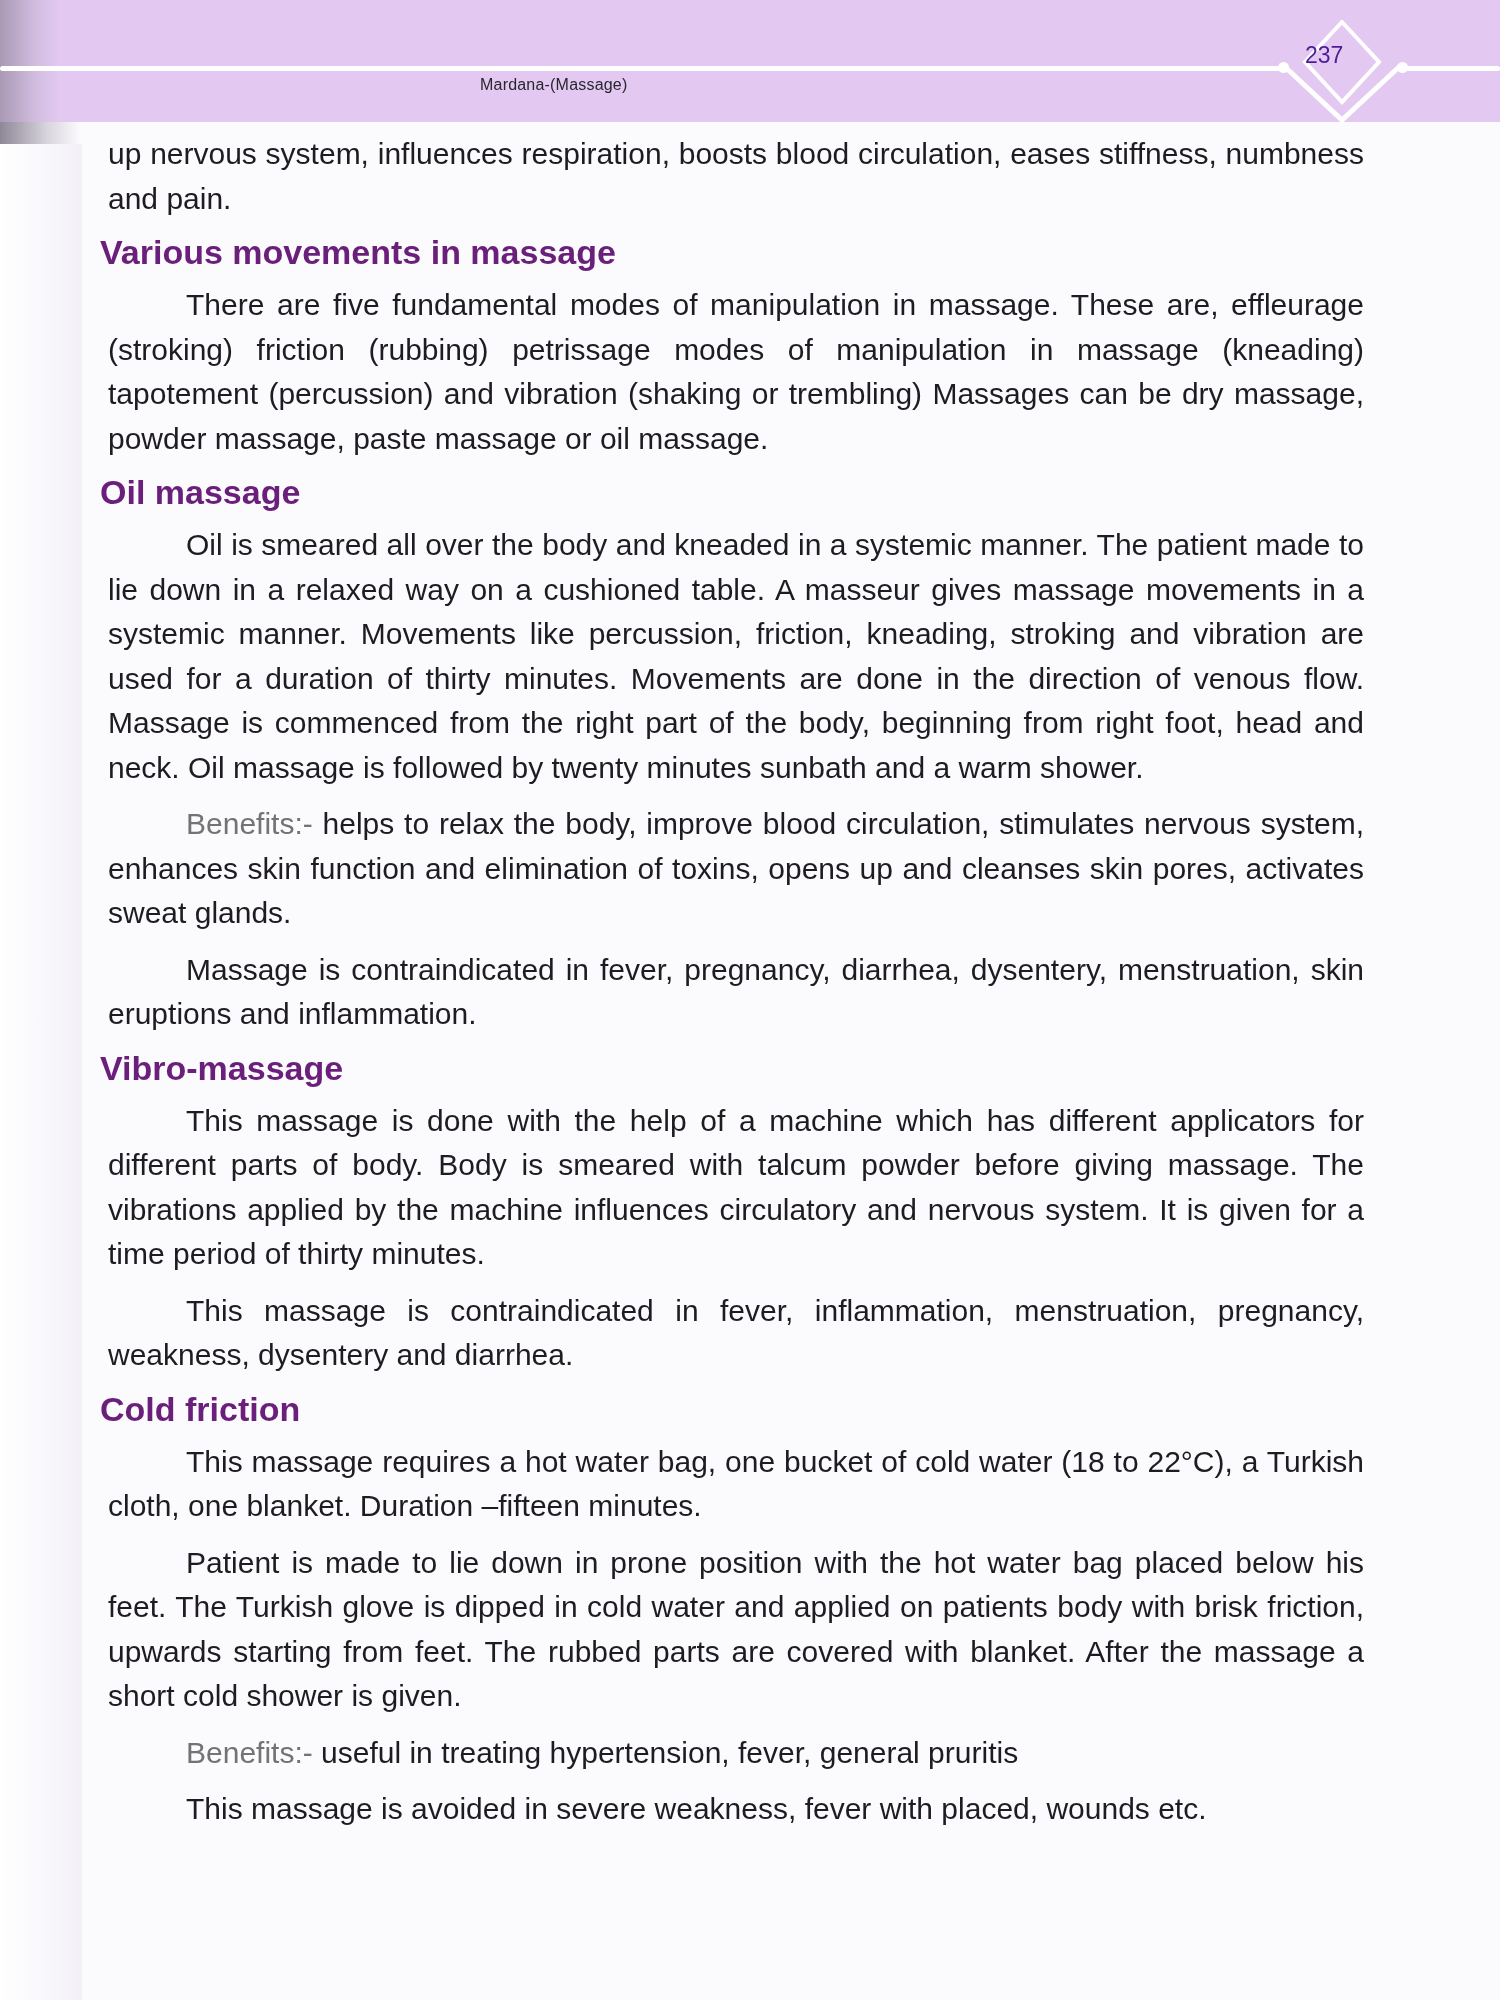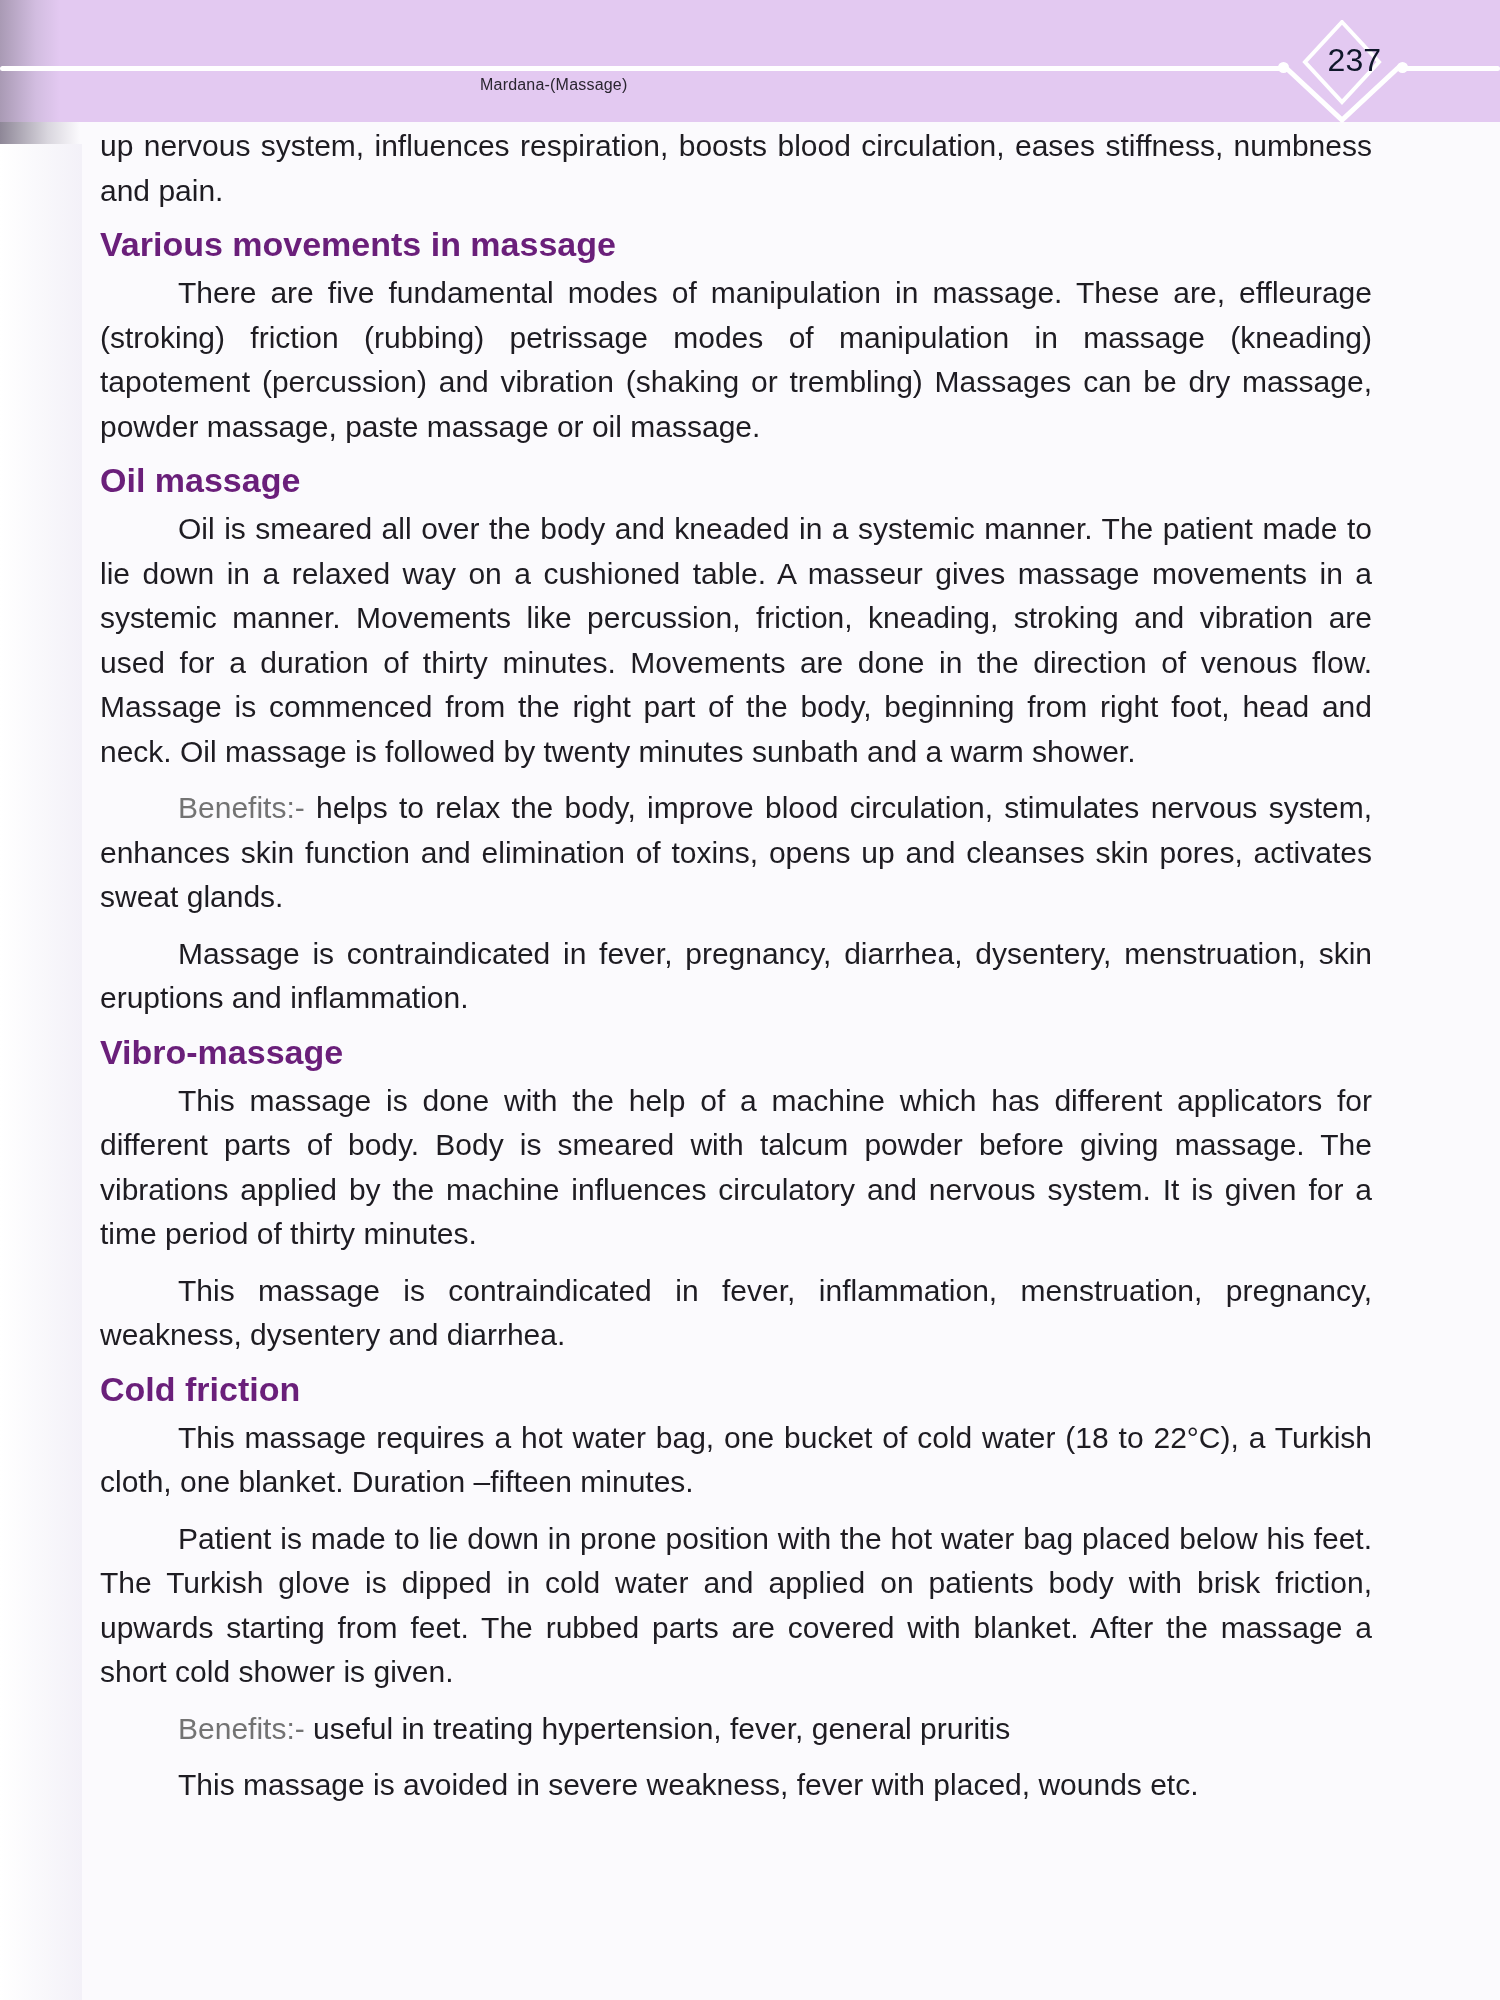--- a/index.html
+++ b/index.html
@@ -30,32 +30,32 @@
   }
   .rule-left { left: 0; width: 1284px; }
   .rule-right { left: 1400px; width: 100px; }
   .rule-dot {
     position: absolute; top: 62px; width: 11px; height: 11px; border-radius: 50%; background: #fff;
   }
   .page-badge {
     position: absolute; left: 1280px; top: 20px; width: 124px; height: 104px;
   }
   .page-num {
-    position: absolute; left: 1305px; top: 42px; width: 76px; text-align: right;
-    font-size: 32px; color: #0f172a;
+    position: absolute; left: 1305px; top: 42px; width: 76px; text-align: left;
+    font-size: 23px; color: #4c1d95;
   }
   .running-title {
     position: absolute; left: 480px; top: 76px; width: 500px; text-align: left;
     font-size: 16px; color: #2a2530; letter-spacing: 0.2px;
   }
   .content {
     position: absolute; left: 100px; top: 124px; width: 1272px;
     font-size: 30px; line-height: 44.5px;
   }
-  .content p { margin: 0; text-align: justify; }
+  .content p { margin: 8px; text-align: justify; }
   .content p.indent { text-indent: 78px; }
   .content h2 {
     margin: 8px 0 4px 0; font-size: 34px; line-height: 46px; font-weight: bold; color: #6a1f7a;
   }
   .gap-s { margin-top: 12px !important; }
   .benefit-label { color: #737373; font-weight: normal; }
 </style>
 </head>
 <body>
 

